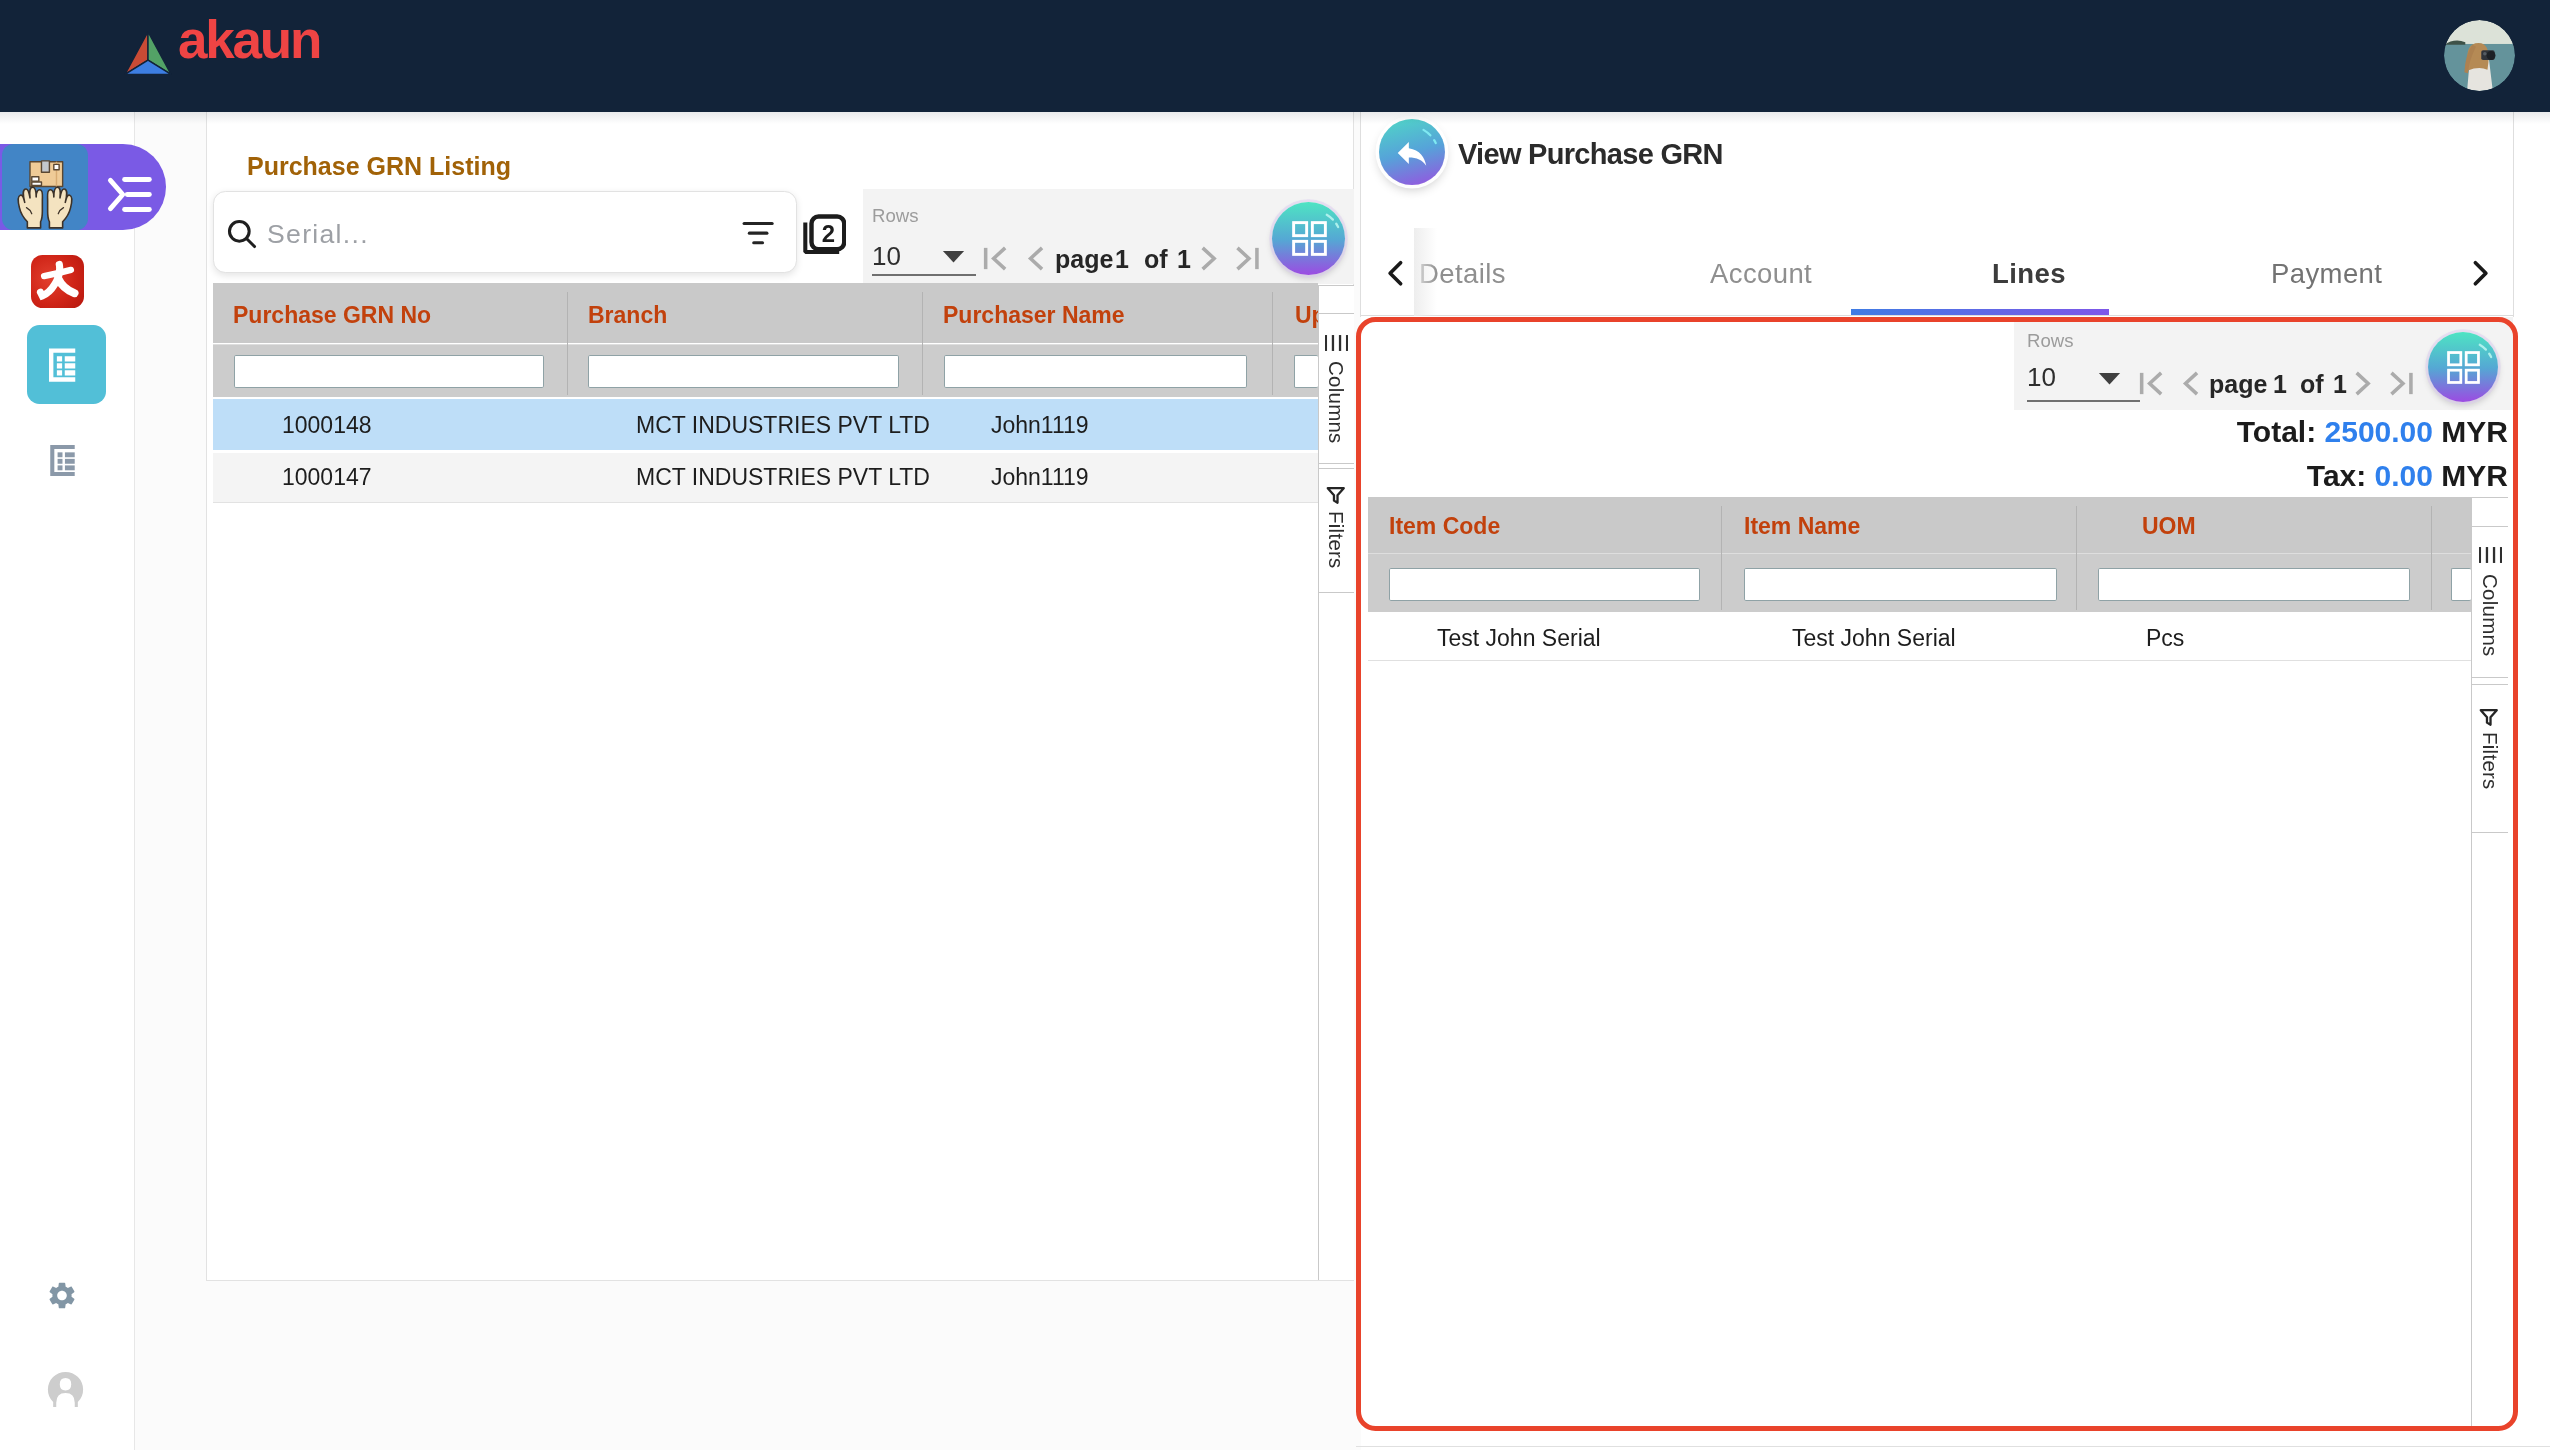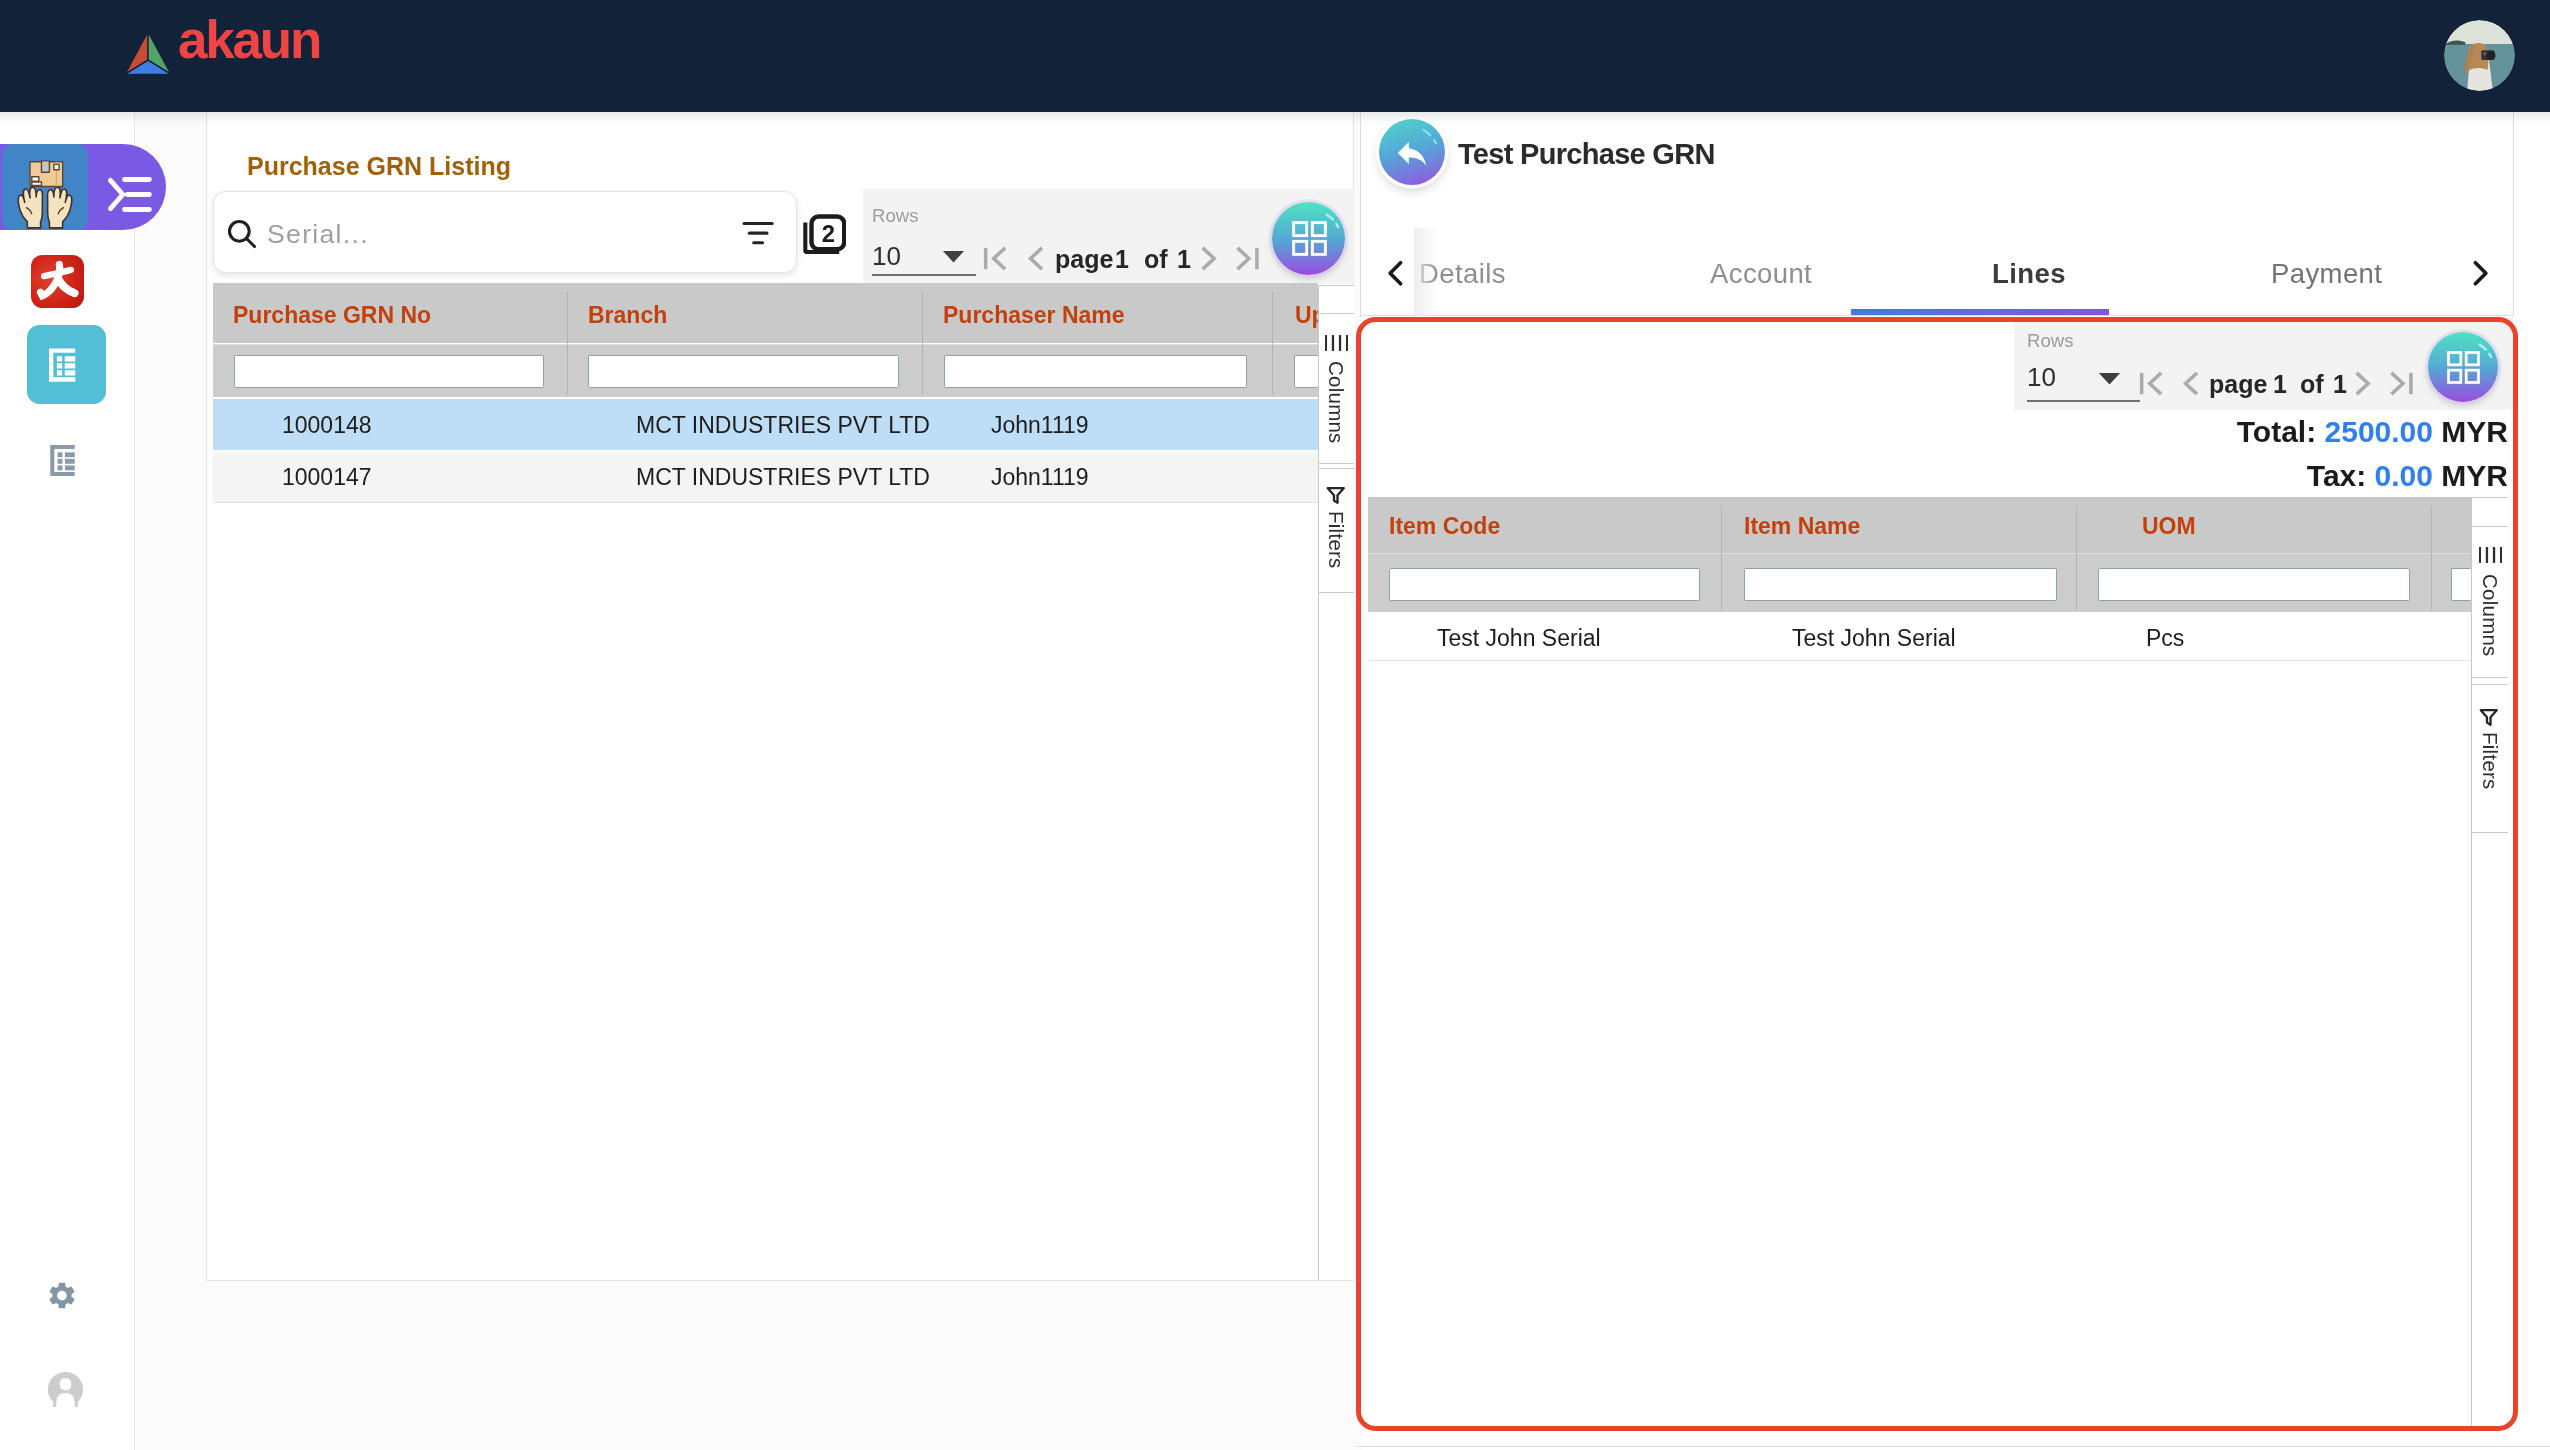--- a/index.html
+++ b/index.html
@@ -220,21 +220,21 @@
 <div class="abs" style="left:1360px;top:112px;width:0.9px;height:205px;background:#dedede;"></div>
 <div class="abs" style="left:2513px;top:112px;width:0.9px;height:205px;background:#dedede;"></div>
 
 <div class="abs" style="left:1379px;top:119px;width:66px;height:66px;border-radius:50%;background:linear-gradient(165deg,#4fd8c6 0%,#56a3d9 50%,#9a4fe0 100%);box-shadow:0 0 0 3.5px rgba(255,255,255,0.95), 0 4.4px 10.6px rgba(0,0,0,0.22);"></div>
 <svg class="abs" style="left:1420px;top:128px;" width="21" height="30" viewBox="0 0 24 34">
     <path d="M4 2 A 36 36 0 0 1 18 17" fill="none" stroke="#7fe9f2" stroke-width="2.6" stroke-linecap="round" stroke-dasharray="10 7"></path>
   </svg>
 <svg class="abs" style="left:1391px;top:134px;" width="42" height="38" viewBox="0 0 24 24">
   <path fill="#ffffff" d="M10 9 V5 l-7 7 7 7 v-4.1 c5 0 8.5 1.6 11 5.1 -1-5-4-10-11-11z"></path>
 </svg>
-<div class="abs" style="left:1458px;top:138px;font-size:29px;font-weight:700;color:#2b2b2b;letter-spacing:-0.7px;">Test Purchase GRN</div>
+<div class="abs" style="left:1458px;top:138px;font-size:29px;font-weight:700;color:#2b2b2b;letter-spacing:-0.7px;">View Purchase GRN</div>
 
 <div class="abs" style="left:1361px;top:315px;width:1153px;height:0.9px;background:#dcdcdc;"></div>
 <svg class="abs" style="left:1384px;top:260px;" width="21" height="26.6" viewBox="0 0 24 30">
   <path d="M19 3 L7 15 L19 27" fill="none" stroke="#1a1a1a" stroke-width="4.2" stroke-linecap="round" stroke-linejoin="round"></path>
 </svg>
 <div class="abs" style="left:1419px;top:258px;font-size:27.5px;color:#8f8f8f;letter-spacing:0.4px;">Details</div>
 <div class="abs" style="left:1414px;top:228px;width:23px;height:88px;background:linear-gradient(90deg,rgba(236,236,236,0.92),rgba(255,255,255,0));"></div>
 <div class="abs" style="left:1710px;top:258px;font-size:27.5px;color:#8f8f8f;letter-spacing:0.4px;">Account</div>
 <div class="abs" style="left:1992px;top:258px;font-size:27.5px;font-weight:700;color:#3c3c3c;letter-spacing:0.4px;">Lines</div>
 <div class="abs" style="left:2271px;top:258px;font-size:27.5px;color:#737373;letter-spacing:0.4px;">Payment</div>

